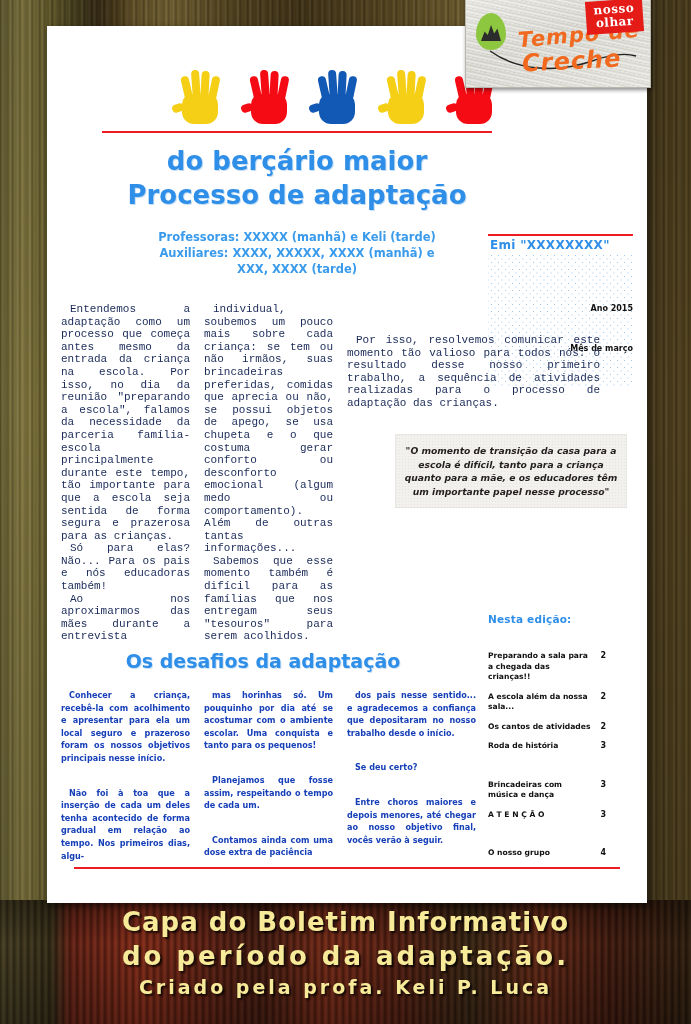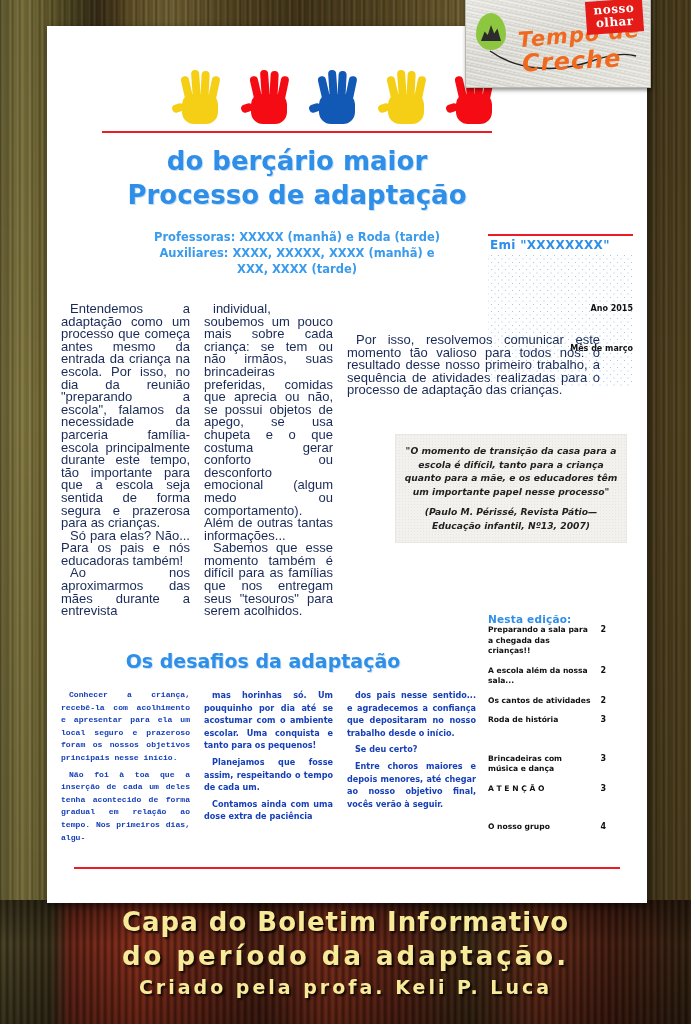--- a/index.html
+++ b/index.html
@@ -233,22 +233,22 @@
     font-family: "DejaVu Sans", sans-serif;
     font-weight: bold;
     font-size: 11.5px;
     line-height: 16px;
   }
 
   
   .col {
     position: absolute;
     color: #1a2a58;
-    font-family: Liberation Sans, sans-serif;
-    font-size: 13px;
+    font-family: Liberation Mono, monospace;
+    font-size: 11px;
     line-height: 12.6px;
     text-align: justify;
   }
   .col p { margin: 0 0 0 0; text-indent: 9px; }
   .col p + p { margin-top: 0; }
 
   .col-a { left: 14px;  top: 277px; width: 129px; }
   .col-b { left: 157px; top: 277px; width: 129px; }
   .col-c { left: 300px; top: 277px; width: 253px; margin-top: 31px; }
 
@@ -323,21 +323,21 @@
     position: absolute;
     left: 441px;
     top: 587px;
     width: 150px;
   }
   .toc-title {
     color: #2f8fe8;
     font-family: "DejaVu Sans", sans-serif;
     font-weight: bold;
     font-size: 10.5px;
-    margin-bottom: 0;
+    margin-bottom: 26px;
     letter-spacing: .2px;
   }
   .toc-row {
     display: flex;
     align-items: flex-start;
     margin-bottom: 9px;
   }
   .toc-label {
     color: #111111;
     font-family: "DejaVu Sans", sans-serif;
@@ -372,22 +372,22 @@
   .col2 {
     position: absolute;
     color: #1740b8;
     font-family: "DejaVu Sans", sans-serif;
     font-weight: bold;
     font-size: 8.1px;
     line-height: 12.6px;
     text-align: justify;
   }
   .col2 p { margin: 0; text-indent: 8px; }
-  .col2 p + p { margin-top: 4px; }
-  .col2-a { left: 14px;  top: 663px; width: 129px; font-family: Liberation Mono, monospace; }
+  .col2 p + p { margin-top: 22px; }
+  .col2-a { left: 14px;  top: 663px; width: 129px; }
   .col2-b { left: 157px; top: 663px; width: 129px; }
   .col2-c { left: 300px; top: 663px; width: 129px; }
 
   
   .caption {
     position: absolute;
     left: 0;
     top: 905px;
     width: 691px;
     text-align: center;
@@ -462,21 +462,21 @@
     </div>
 
     <div class="rule-red rule-top"></div>
 
     <div class="title">
       <div>do berçário maior</div>
       <div>Processo de adaptação</div>
     </div>
 
     <div class="subtitle">
-      <div>Professoras: XXXXX (manhã) e Roda (tarde)</div>
+      <div>Professoras: XXXXX (manhã) e Keli (tarde)</div>
       <div>Auxiliares: XXXX, XXXXX, XXXX (manhã) e</div>
       <div>XXX, XXXX (tarde)</div>
     </div>
 
     <div class="rule-red rule-side"></div>
     <div class="sidebar"></div>
     <div class="sidebar-mask"></div>
     <div class="sidebar-title">Emi "XXXXXXXX"</div>
     <div class="sidebar-meta meta-year">Ano 2015</div>
     <div class="sidebar-meta meta-month">Mês de março</div>
@@ -489,21 +489,20 @@
     <div class="col col-b">
       <p>individual, soubemos um pouco mais sobre cada criança: se tem ou não irmãos, suas brincadeiras preferidas, comidas que aprecia ou não, se possui objetos de apego, se usa chupeta e o que costuma gerar conforto ou desconforto emocional (algum medo ou comportamento). Além de outras tantas informações...</p>
       <p>Sabemos que esse momento também é difícil para as famílias que nos entregam seus "tesouros" para serem acolhidos.</p>
     </div>
     <div class="col col-c">
       <p>Por isso, resolvemos comunicar este momento tão valioso para todos nós: o resultado desse nosso primeiro trabalho, a sequência de atividades realizadas para o processo de adaptação das crianças.</p>
     </div>
 
     <div class="quote">
       <span>"O momento de transição da casa para a escola é difícil, tanto para a criança quanto para a mãe, e os educadores têm um importante papel nesse processo"</span>
-      <span class="src">(Paulo M. Périssé, Revista Pátio—Educação infantil, Nº13, 2007)</span>
     </div>
 
     <div class="toc">
       <div class="toc-title">Nesta edição:</div>
 
       <div class="toc-row">
         <div class="toc-label">Preparando a sala para a chegada das crianças!!</div>
         <div class="toc-page">2</div>
       </div>
       <div class="toc-row">

